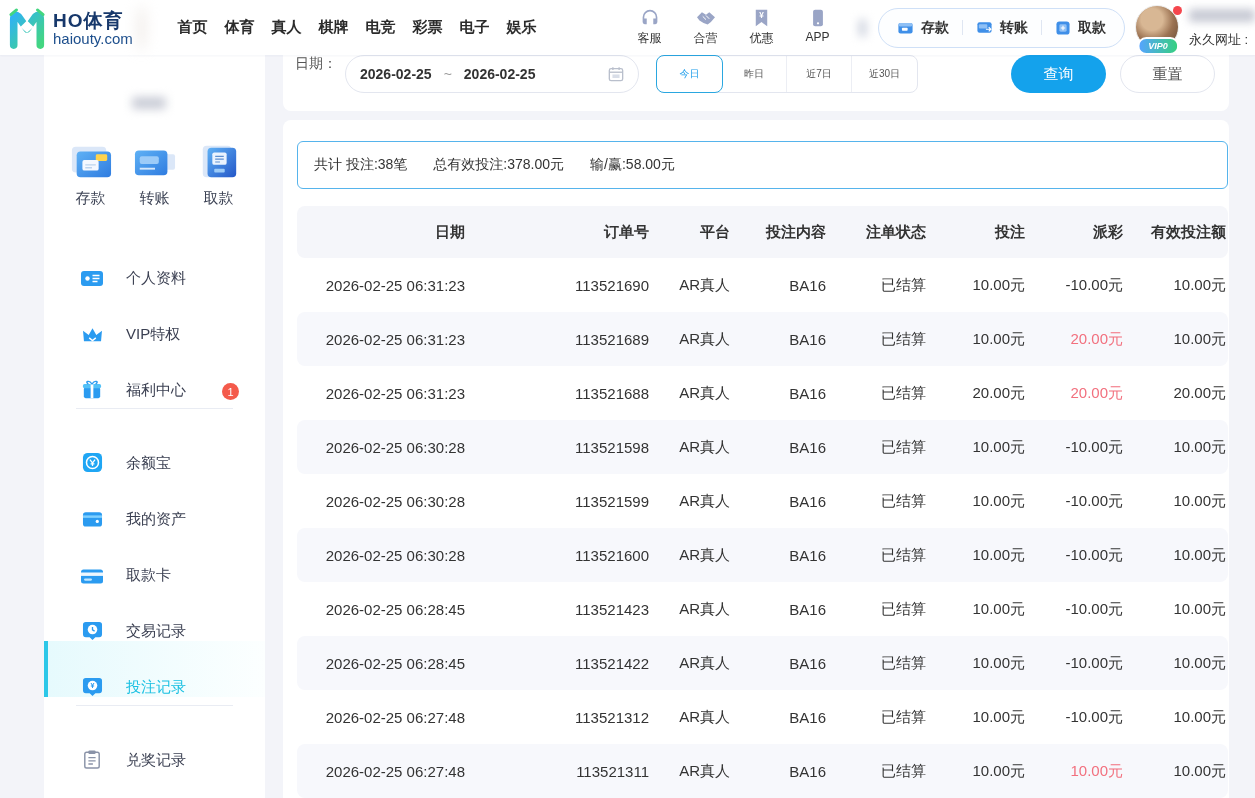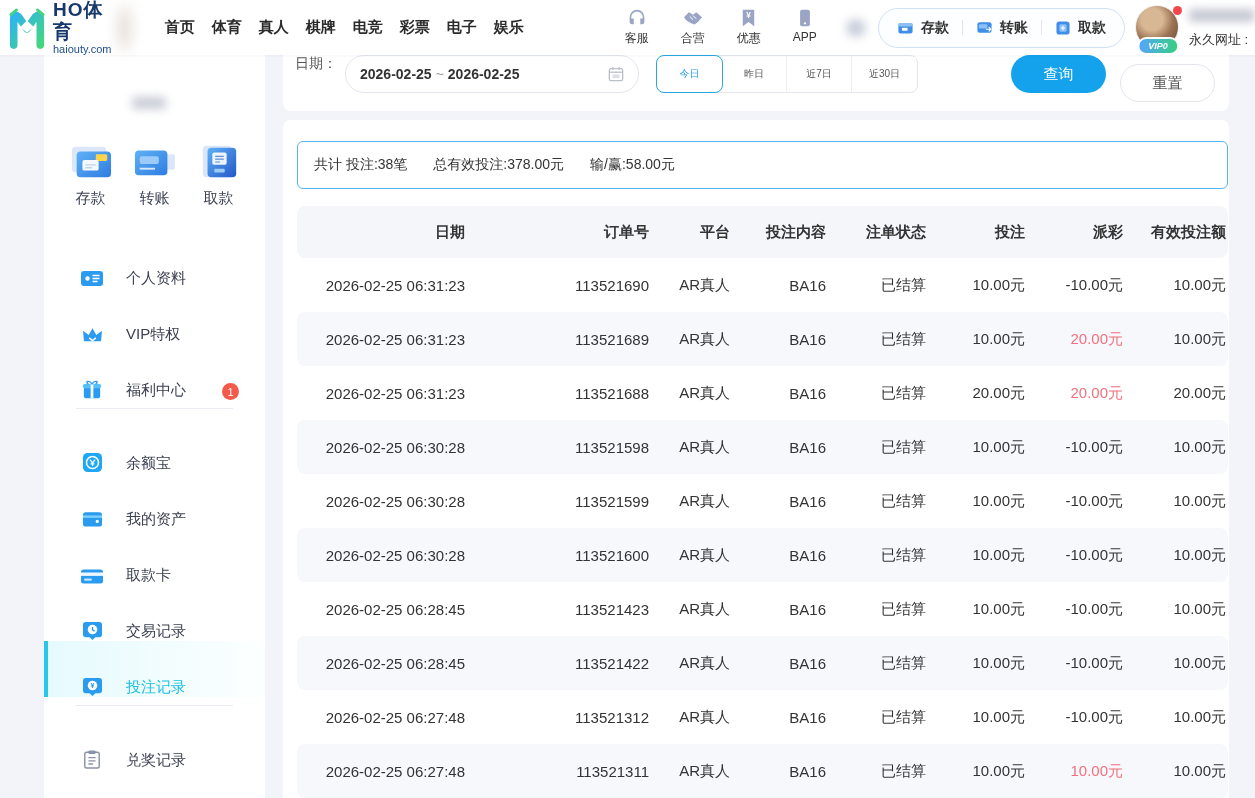--- a/index.html
+++ b/index.html
@@ -5,21 +5,21 @@
   * { margin:0; padding:0; box-sizing:border-box; }
   html,body { width:1255px; height:798px; }
   body { font-family:"Liberation Sans","DejaVu Sans",sans-serif; background:#f3f4f9; overflow:hidden; color:#333; }
   .page { position:relative; width:1255px; height:798px; overflow:hidden; }
 
   
   .header { position:absolute; top:0; left:0; width:100%; height:55px; background:#fff;
             display:flex; align-items:center; z-index:10; box-shadow:0 1px 2px rgba(40,60,120,.05); }
   .logo { display:flex; align-items:center; gap:7px; margin-left:8px; cursor:pointer; }
   .logo-text .t { font-size:19px; font-weight:bold; color:#17386b; letter-spacing:1px; line-height:22px; }
-  .logo-text .d { font-size:11px; color:#1c4e8c; line-height:13px;text-align:center; }
+  .logo-text .d { font-size:15px; color:#1c4e8c; line-height:13px;text-align:center; }
   .hdr-blur1 { width:34px; height:46px; border-radius:50%; background:#e4dcd6; filter:blur(7px); margin-left:6px; }
   .nav { display:flex; gap:17px; margin-left:34px; }
   .nav-item { font-size:15px; font-weight:600; color:#2b2b2b; cursor:pointer; white-space:nowrap; }
   .quick { display:flex; gap:22px; margin-left:96px; }
   .quick-item { display:flex; flex-direction:column; align-items:center; width:34px; cursor:pointer; }
   .quick-item .lab { font-size:12px; color:#333; margin-top:3px; white-space:nowrap; }
   .hdr-blur2 { width:52px; height:18px; border-radius:9px; background:#c9cedb; filter:blur(5px); margin-left:24px; }
   .wallet-pill { margin-left:12px; height:40px; border:1px solid #cfe0f7; border-radius:22px;
                  display:flex; align-items:center; padding:0 18px; gap:13px; background:#fdfeff; }
   .wp-item { display:flex; align-items:center; gap:7px; font-size:14px; font-weight:600; color:#333; cursor:pointer; white-space:nowrap; }
@@ -55,33 +55,33 @@
   .mi.active { background:linear-gradient(90deg,#e6fafd,#fcffff); border-left:4px solid #2cc7e8; padding-left:32px; color:#1bc0e2; }
   .badge { margin-left:auto; margin-right:26px; min-width:17px; height:17px; border-radius:9px; background:#f45a4b;
            color:#fff; font-size:11px; display:flex; align-items:center; justify-content:center; padding:0 4px; }
   .sb-divider { height:1px; background:#e9ecf3; margin:8px 32px; }
 
   
   .filter-card { height:62px; background:#fff; border-radius:0 0 8px 8px; display:flex; 
                  padding:0 1px 0 12px; }
   .f-label { font-size:14px; color:#555; margin-right:8px; white-space:nowrap; }
   .date-box { width:294px; height:38px; border:1px solid #e3e6ef; border-radius:19px; display:flex; align-items:center;
-              padding:0 14px; gap:4px; font-size:14px; font-weight:bold; color:#333; cursor:pointer; background:#fff; }
+              padding:0 14px; gap:12px; font-size:14px; font-weight:bold; color:#333; cursor:pointer; background:#fff; }
   .date-box .sep { color:#999; font-weight:normal; }
   .date-box .cal { margin-left:auto; display:flex; }
   .seg-group { margin-left:17px; display:flex; height:38px; border:1px solid #e3e6ef; border-radius:8px; background:#fff; }
   .seg { width:65px; display:flex; align-items:center; justify-content:center; font-size:10px; color:#555;
          border-right:1px solid #eceef4; cursor:pointer; }
   .seg:last-child { border-right:none; }
   .seg.active { color:#1e9dea; border:1px solid #2aa7e0; border-radius:8px; margin:-1px; width:67px; height:38px;
                 background:#fff; border-right:1px solid #2aa7e0; }
   .btn { height:38px; width:95px; border-radius:19px; font-size:15px; display:flex; align-items:center;
          justify-content:center; cursor:pointer; border:none; }
   .btn-query { margin-left:auto; background:#14a2ec; color:#fff; }
-  .btn-reset { margin-left:14px; margin-right:13px; background:#fff; color:#555; border:1px solid #e3e6ef;margin-top:9px; }
+  .btn-reset { margin-left:14px; margin-right:13px; background:#fff; color:#555; border:1px solid #e3e6ef; }
 
   .vgap { height:10px; }
 
   
   .table-card { flex:1; background:#fff; border-radius:8px 8px 0 0; padding:0 1px 0 14px; }
   .summary-box { margin-top:21px; height:48px; border:1px solid #56b4ec; border-radius:6px; display:flex;
                  align-items:center; padding:0 16px; gap:26px; font-size:14px; color:#333; }
   .grid8 { display:grid; grid-template-columns:170px 184px 81px 96px 100px 99px 98px 103px; align-items:center; }
   .thead { margin-top:17px; height:52px; background:#f5f6fa; border-radius:8px; font-weight:bold; font-size:15px; color:#333; }
   .th, .td { text-align:right; padding-right:2px; white-space:nowrap; }

